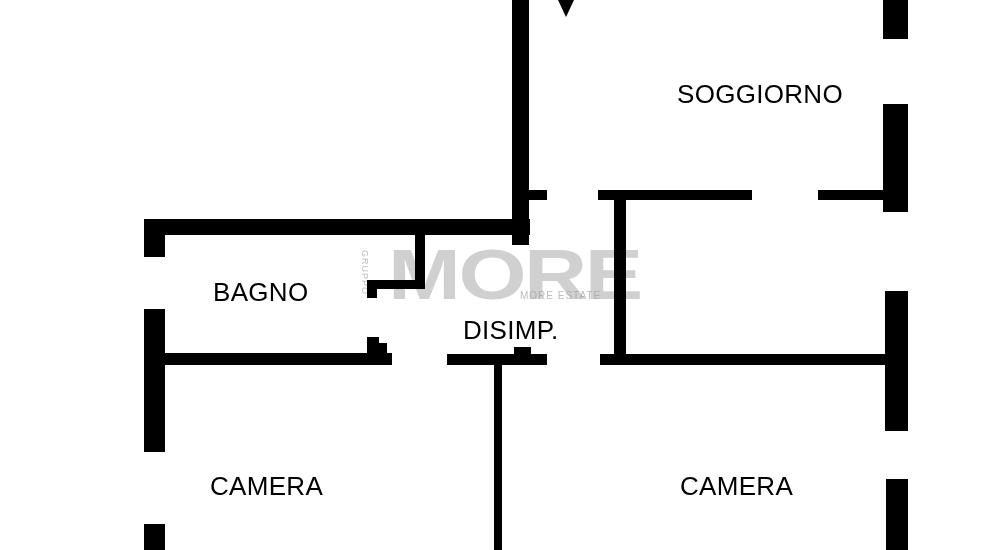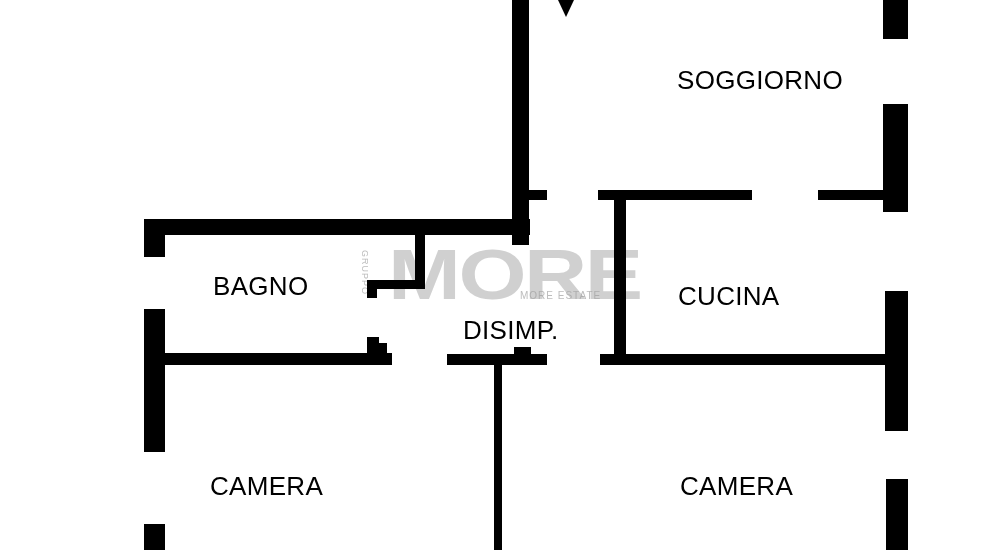--- a/index.html
+++ b/index.html
@@ -49,19 +49,18 @@
 
   <div class="wall" style="left:165px; top:353px; width:227px; height:12px;"></div>
   <div class="wall" style="left:367px; top:337px; width:12px; height:20px;"></div>
   <div class="wall" style="left:377px; top:343px; width:10px; height:12px;"></div>
 
   <div class="wall" style="left:447px; top:354px; width:100px; height:11px;"></div>
   <div class="wall" style="left:514px; top:347px; width:17px; height:9px;"></div>
 
   <div class="wall" style="left:494px; top:363px; width:8px; height:187px;"></div>
 
-  <div class="label" style="left:677px; top:67px;">SOGGIORNO</div>
-  <div class="label" style="left:213px; top:273px;">BAGNO</div>
+  <div class="label" style="left:677px; top:81px;">SOGGIORNO</div>
+  <div class="label" style="left:213px; top:279px;">BAGNO</div>
   <div class="label" style="left:463px; top:285px;margin-top:32px;">DISIMP.</div>
-  <div class="label" style="left:678px; top:283px;">CUCINA</div>
   <div class="label" style="left:210px; top:473px;">CAMERA</div>
   <div class="label" style="left:680px; top:473px;">CAMERA</div>
 </div>
 
 </body></html>

